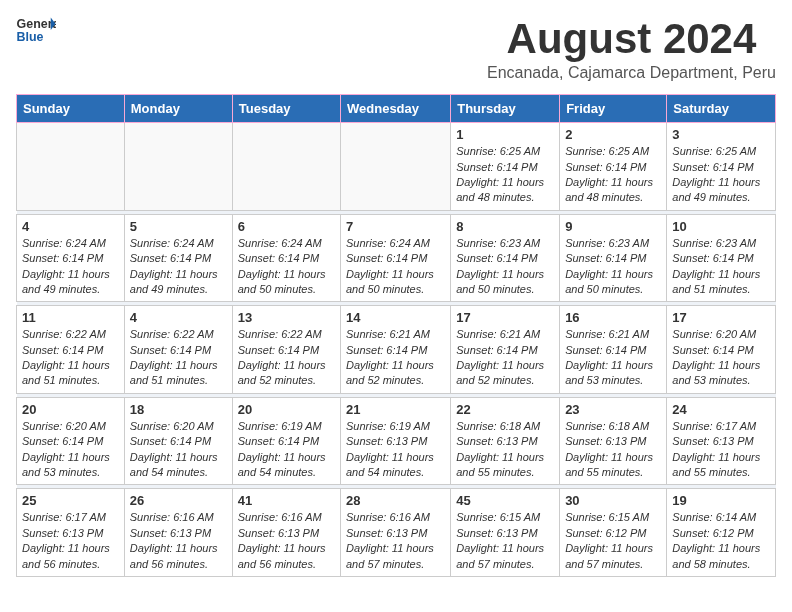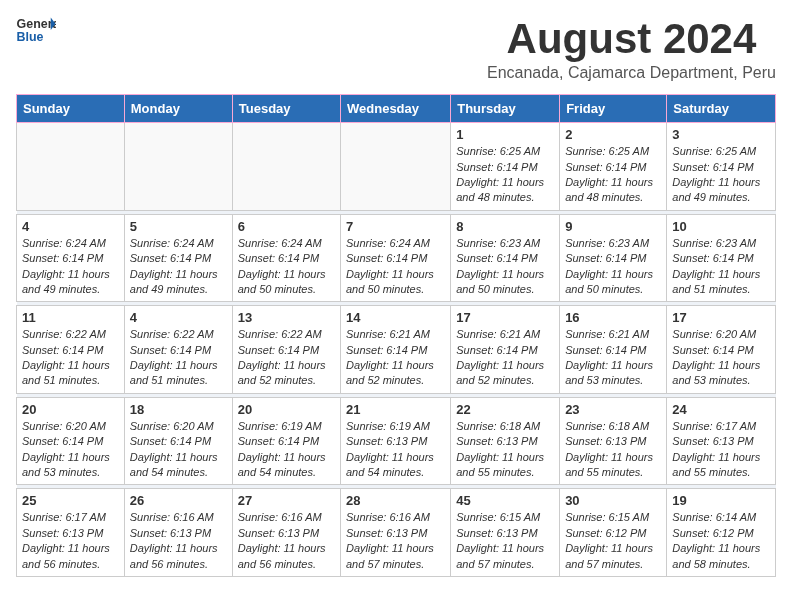--- a/index.html
+++ b/index.html
@@ -315,21 +315,21 @@
 and 56 minutes.</div>
         </td>
         <td>
           <span class="day-number">26</span>
           <div class="day-info" style="white-space: pre-line;">Sunrise: 6:16 AM
 Sunset: 6:13 PM
 Daylight: 11 hours
 and 56 minutes.</div>
         </td>
         <td>
-          <span class="day-number">27</span>
+          <span class="day-number">41</span>
           <div class="day-info" style="white-space: pre-line;">Sunrise: 6:16 AM
 Sunset: 6:13 PM
 Daylight: 11 hours
 and 56 minutes.</div>
         </td>
         <td>
           <span class="day-number">28</span>
           <div class="day-info" style="white-space: pre-line;">Sunrise: 6:16 AM
 Sunset: 6:13 PM
 Daylight: 11 hours

